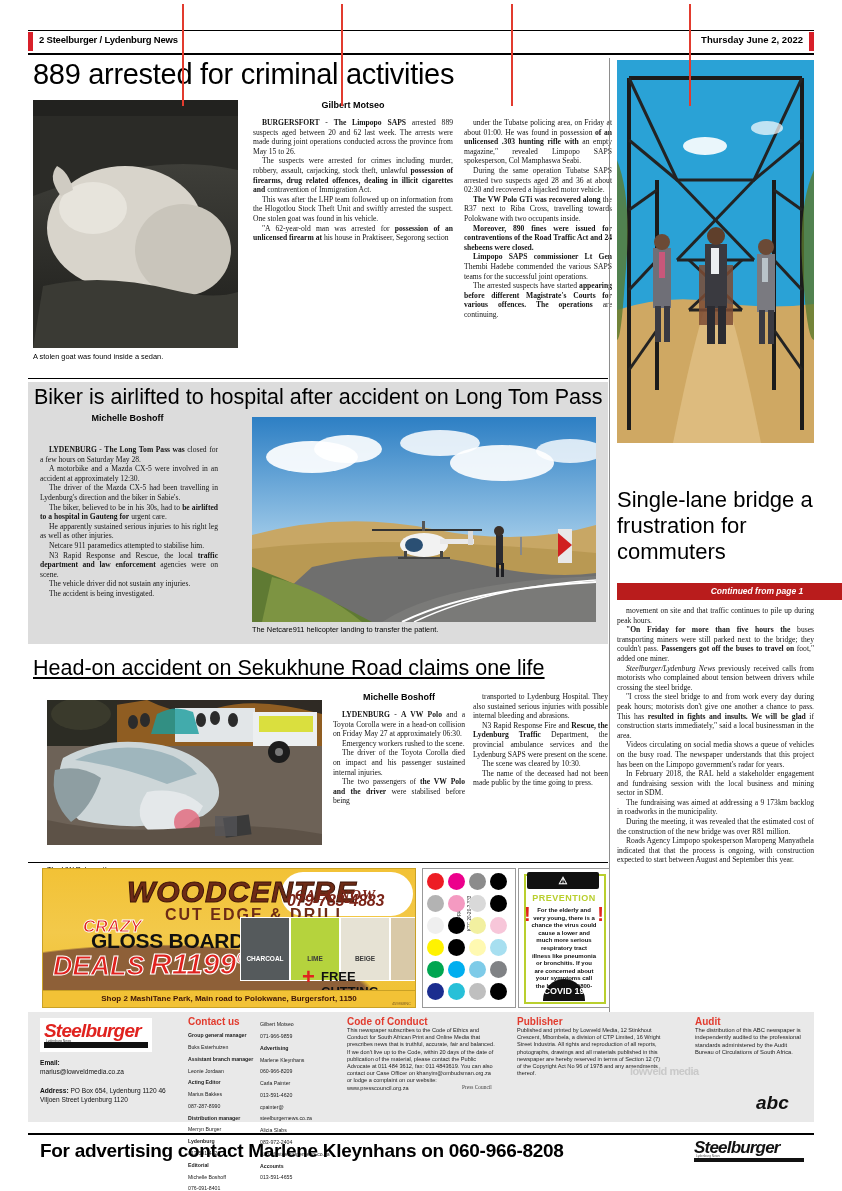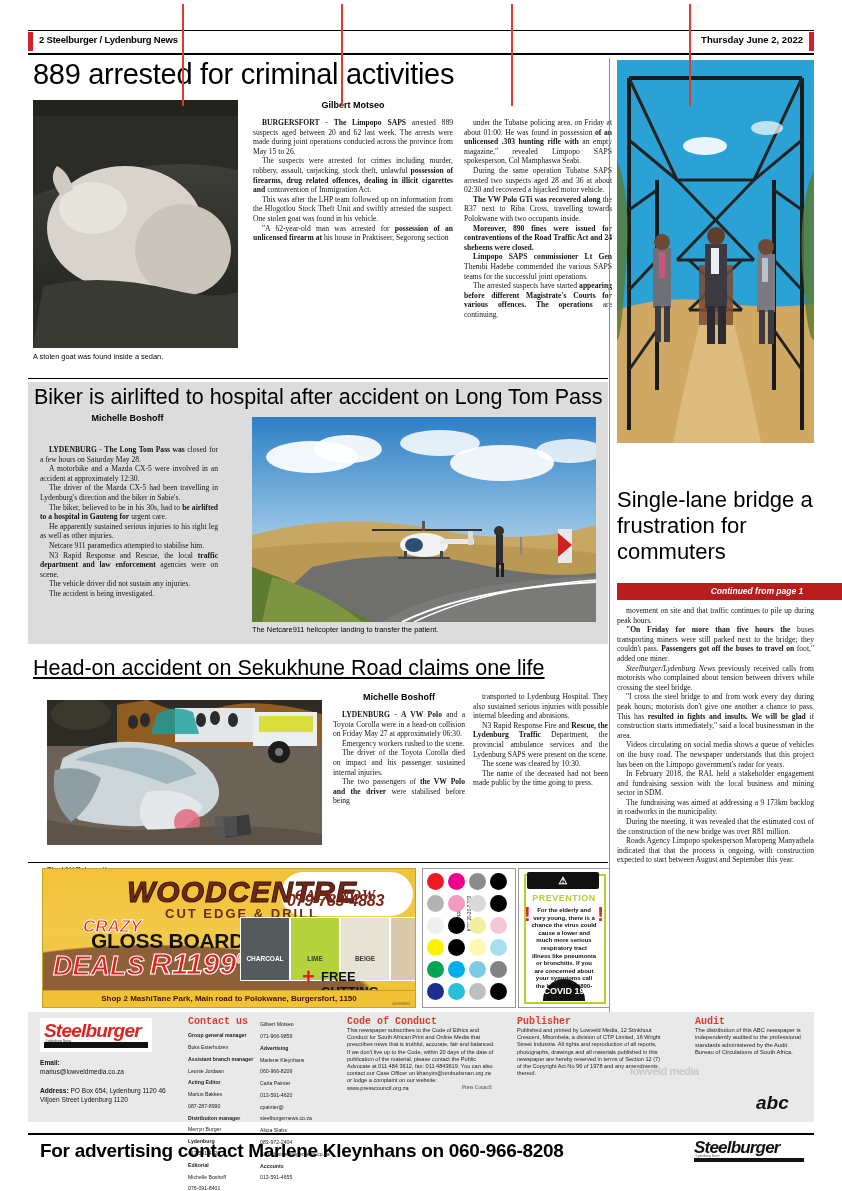--- a/index.html
+++ b/index.html
@@ -73,21 +73,21 @@
 
   
   #ad-wood{position:absolute;left:42px;top:868px;width:372px;height:138px;
     background:linear-gradient(#f2c236,#f3c94a 46%,#efc02f);overflow:hidden;border:1px solid #c9a125;}
   .wc-brown{position:absolute;left:0;bottom:16px;width:100%;height:56px;
     background:radial-gradient(ellipse at 30% 110%, #8e6038 0 58%, rgba(142,96,56,0) 60%);}
   #wc-title{position:absolute;left:84px;top:6px;font-family:"Liberation Sans",sans-serif;
     font-weight:bold;font-style:italic;font-size:30px;letter-spacing:1px;color:#6d2b16;
     -webkit-text-stroke:1px #3d1408;}
   #wc-sub{position:absolute;left:122px;top:37px;font-family:"Liberation Sans",sans-serif;
-    font-weight:bold;font-size:13px;letter-spacing:2px;color:#6d2b16;}
+    font-weight:bold;font-size:16px;letter-spacing:2px;color:#6d2b16;}
   #wc-callbub{position:absolute;left:238px;top:3px;width:132px;height:44px;background:#fff;border-radius:22px;}
   #wc-call{position:absolute;left:252px;top:18px;font-family:Liberation Serif, serif;
     font-weight:bold;font-style:italic;font-size:15px;color:#7b2418;letter-spacing:.5px;}
   #wc-phone{position:absolute;left:244px;top:23px;font-family:"Liberation Sans",sans-serif;
     font-weight:bold;font-style:italic;font-size:16px;color:#7b2418;letter-spacing:-.2px;}
   #wc-crazy{position:absolute;left:40px;top:48px;font-family:"Liberation Sans",sans-serif;
     font-weight:bold;font-style:italic;font-size:17px;color:#e0231f;-webkit-text-stroke:.8px #fff;}
   #wc-gloss{position:absolute;left:48px;top:60px;font-family:"Liberation Sans",sans-serif;
     font-weight:bold;font-size:21px;color:#111;letter-spacing:-.3px;}
   #wc-deals{position:absolute;left:10px;top:82px;font-family:"Liberation Sans",sans-serif;
@@ -134,21 +134,21 @@
   .co-excl{position:absolute;top:34px;font-family:"Liberation Sans",sans-serif;font-weight:bold;
     font-size:20px;color:#e0231f;}
   #co-logo{position:absolute;left:24px;bottom:6px;width:42px;height:22px;background:#111;
     border-radius:21px 21px 0 0;}
   #co-logo span{display:block;font-family:"Liberation Sans",sans-serif;font-weight:bold;
     font-size:9px;color:#fff;text-align:center;line-height:24px;}
 
   
   #foot-box{position:absolute;left:28px;top:1012px;width:786px;height:110px;background:#e9e9e9;}
   .foot-bar{position:absolute;top:4px;width:2px;height:102px;background:#e23b2e;}
-  .foot-h{font-family:Liberation Mono, monospace;font-weight:bold;font-size:10px;color:#e23b2e;}
+  .foot-h{font-family:Liberation Sans, sans-serif;font-weight:bold;font-size:10px;color:#e23b2e;}
   .foot-t{font-family:"Liberation Sans",sans-serif;font-size:5.2px;line-height:6.6px;color:#1c1c1c;}
   .foot-t b{font-weight:bold;}
   #sb-logo{position:absolute;left:40px;top:1018px;width:112px;height:34px;background:#fff;}
   #sb-logo .w{font-family:"Liberation Sans",sans-serif;font-weight:bold;font-style:italic;
     font-size:19px;color:#e0231f;letter-spacing:-.8px;position:absolute;left:4px;top:2px;}
   #sb-logo .bar{position:absolute;left:4px;top:24px;width:104px;height:6px;background:#111;}
   #sb-logo .sub{position:absolute;left:6px;top:21px;font-family:"Liberation Sans",sans-serif;
     font-size:3.4px;color:#333;}
   #foot-email{position:absolute;left:40px;top:1058px;width:120px;
     font-family:"Liberation Sans",sans-serif;font-size:6.6px;line-height:9px;color:#111;}

